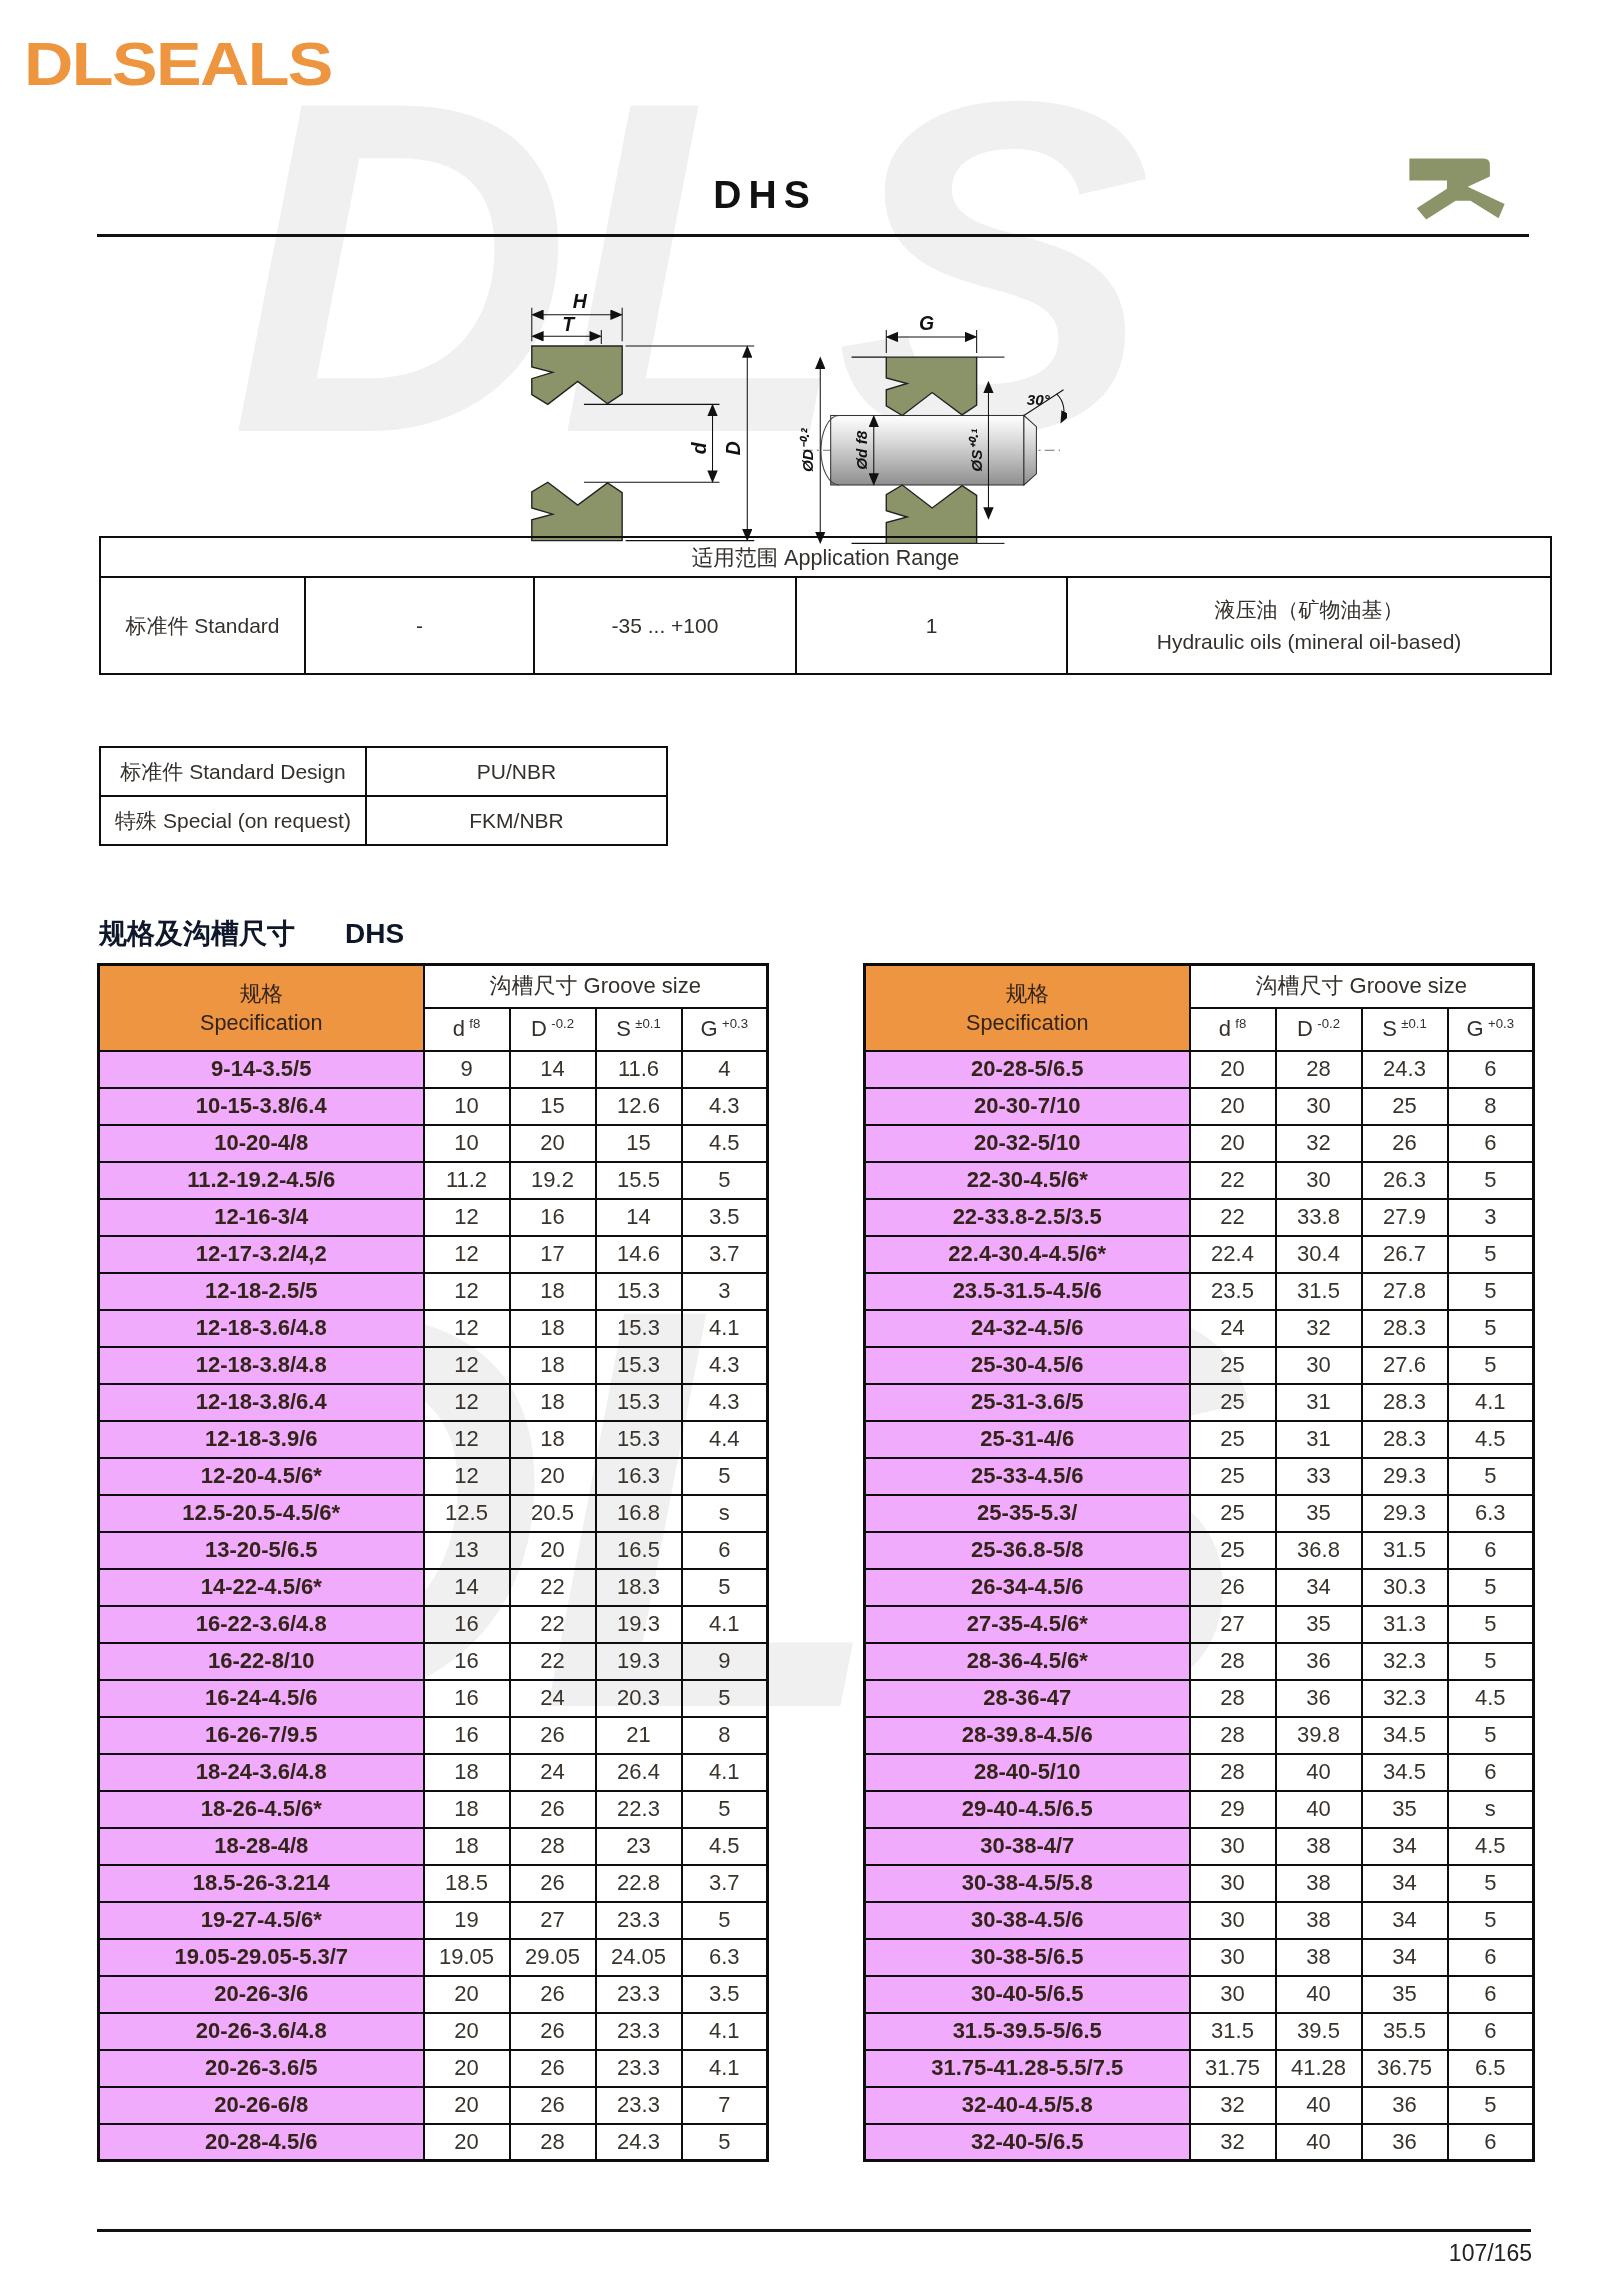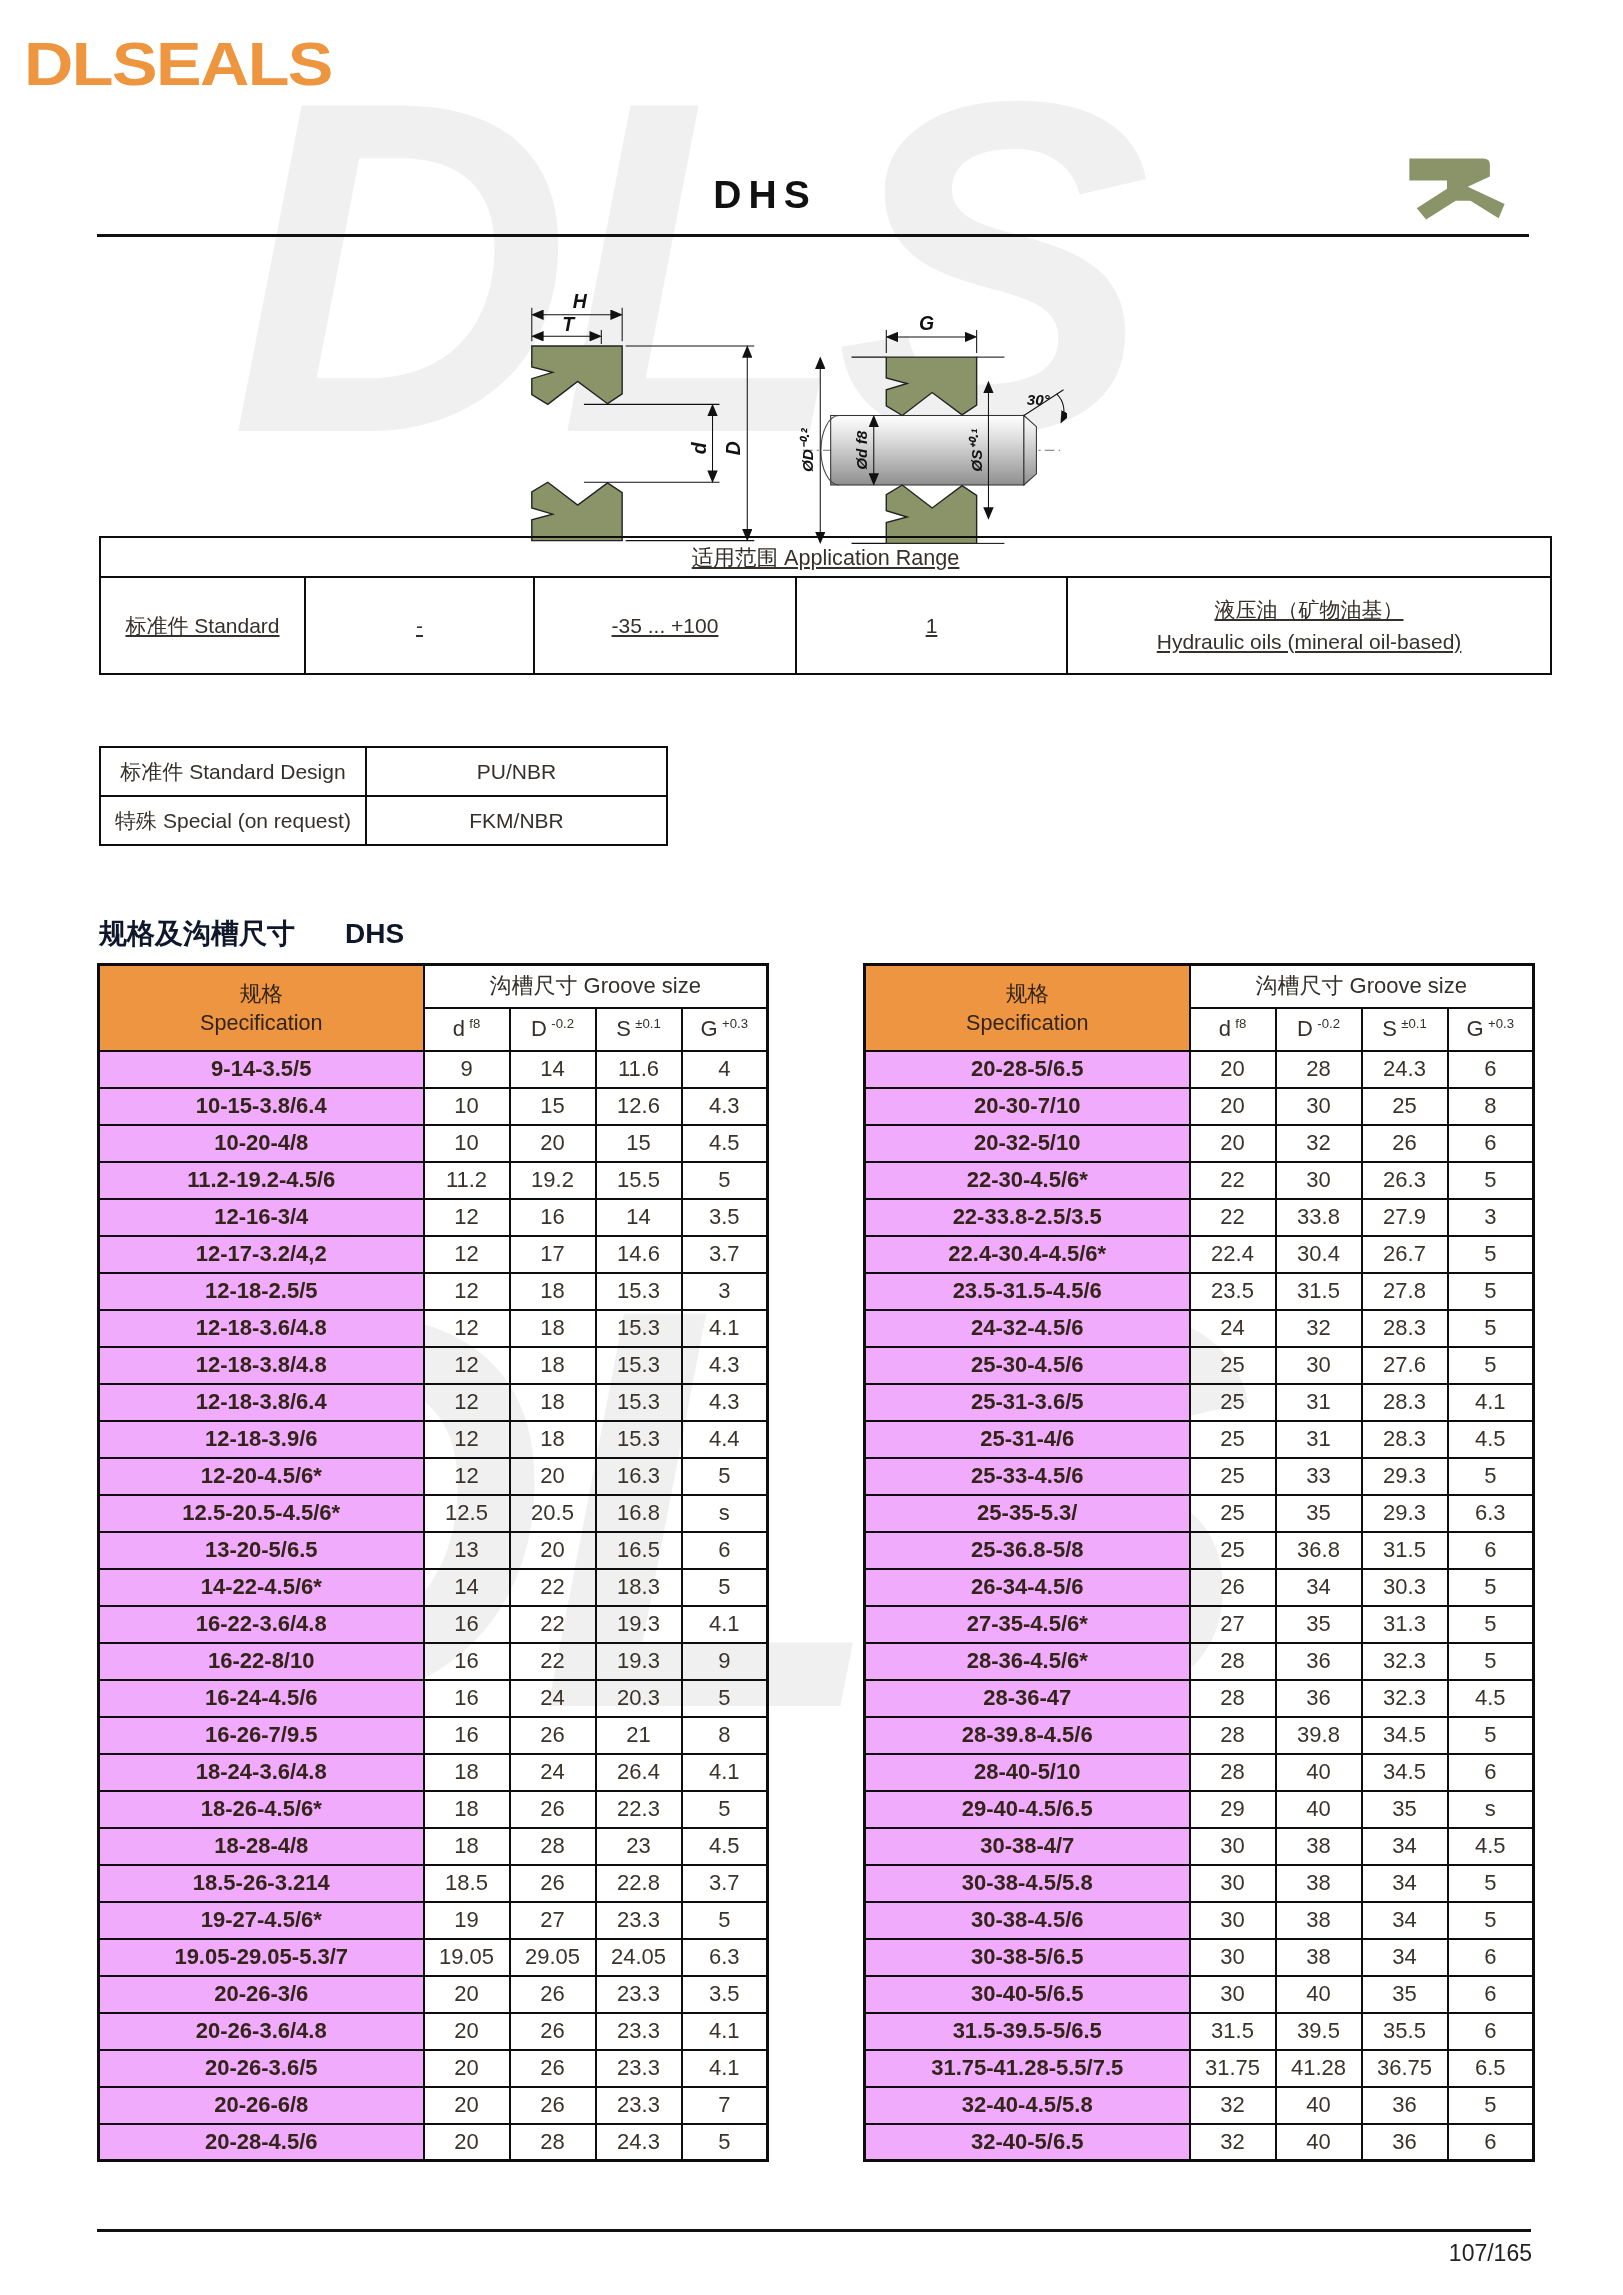--- a/index.html
+++ b/index.html
@@ -22,21 +22,21 @@
   .corner-bar { left:1580px; top:142px; width:43px; height:97px; background:#ee9540; }
   .seal-icon { left:1404px; top:153px; }
 
   
   table { border-collapse:collapse; table-layout:fixed; background:transparent; }
   td, th { border:2.1px solid #0d0d0d; text-align:center; vertical-align:middle; font-weight:normal; padding:0; }
 
   
   .apprange { left:99px; top:536px; width:1451px; font-size:21px; }
   .apprange td, .apprange th { border-width:2.1px; }
-  .apprange { border:2.8px solid #0d0d0d;text-decoration:underline; }
+  .apprange { border:2.8px solid #0d0d0d; }
   .apprange .r-title { height:40px; font-size:21.6px; }
   .apprange .r-head  { height:51px; }
   .apprange .r-data  { height:97px; }
   .apprange .medium-line { line-height:1.5; }
 
   
   .material { left:99px; top:746px; width:568px; font-size:21px; border:2.8px solid #0d0d0d; }
   .material .r-title { height:47px; font-size:21.6px; }
   .material .r-row   { height:49px; }
 

